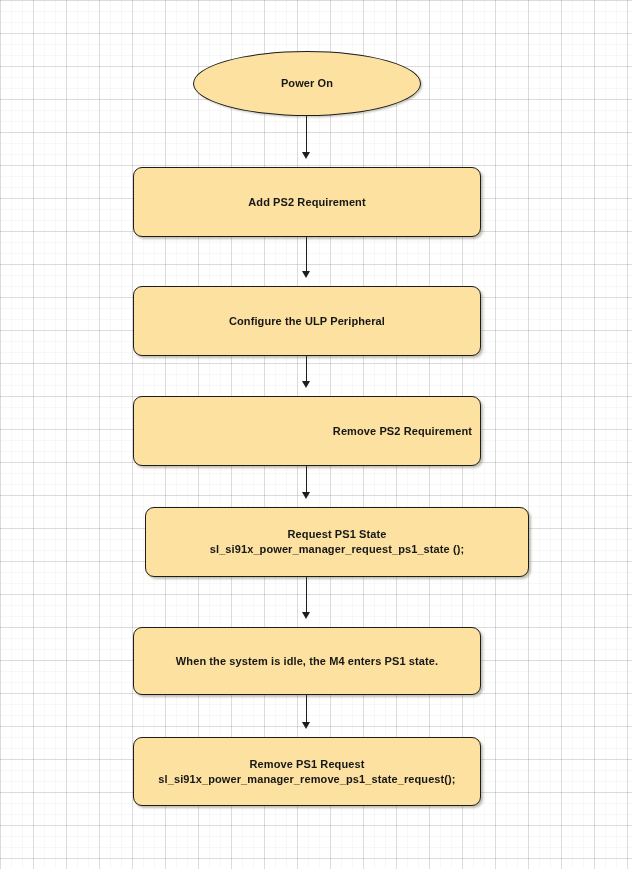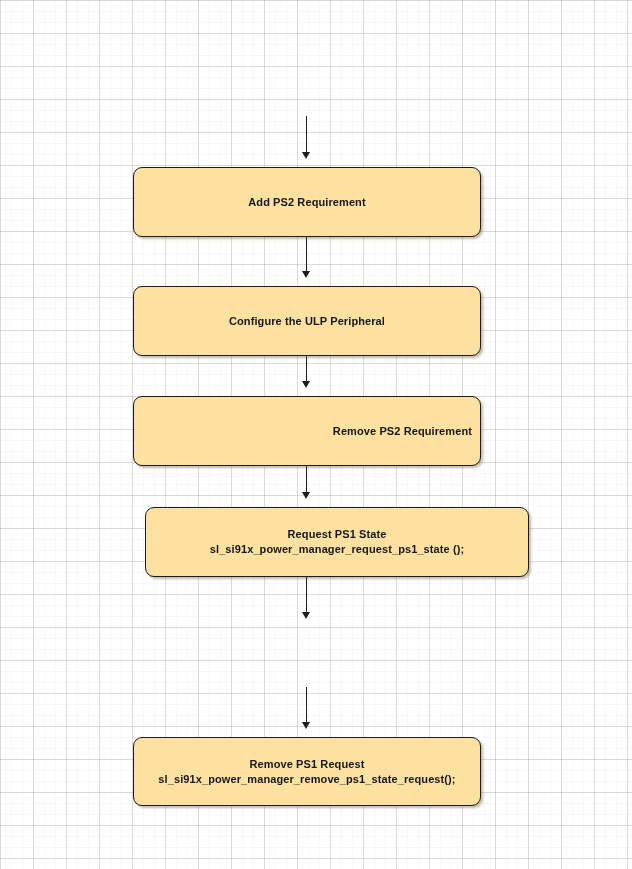--- a/index.html
+++ b/index.html
@@ -83,30 +83,36 @@
     <div class="connector" style="left: 306px; top: 229px; height: 43px;"></div>
     <div class="arrowhead" style="left: 302px; top: 271px;"></div>
     <div class="connector" style="left: 306px; top: 348px; height: 34px;"></div>
     <div class="arrowhead" style="left: 302px; top: 381px;"></div>
     <div class="connector" style="left: 306px; top: 458px; height: 35px;"></div>
     <div class="arrowhead" style="left: 302px; top: 492px;"></div>
     <div class="connector" style="left: 306px; top: 569px; height: 44px;"></div>
     <div class="arrowhead" style="left: 302px; top: 612px;"></div>
     <div class="connector" style="left: 306px; top: 687px; height: 36px;"></div>
     <div class="arrowhead" style="left: 302px; top: 722px;"></div>
+    <div class="node terminator" style="left: 193px; top: 51px; width: 228px; height: 65px;">
+      <span class="node-label">Power On</span>
+    </div>
     <div class="node process" style="left: 133px; top: 159px; width: 348px; height: 70px;">
       <span class="node-label">Add PS2 Requirement</span>
     </div>
     <div class="node process" style="left: 133px; top: 278px; width: 348px; height: 70px;">
       <span class="node-label">Configure the ULP Peripheral</span>
     </div>
     <div class="node process" style="left: 133px; top: 388px; width: 348px; height: 70px; justify-content: flex-end;">
       <span class="node-label">Remove PS2 Requirement</span>
     </div>
     <div class="node process" style="left: 145px; top: 499px; width: 384px; height: 70px;">
       <span class="node-label">Request PS1 State
 sl_si91x_power_manager_request_ps1_state ();</span>
     </div>
+    <div class="node process" style="left: 133px; top: 619px; width: 348px; height: 68px;">
+      <span class="node-label">When the system is idle, the M4 enters PS1 state.</span>
+    </div>
     <div class="node process" style="left: 133px; top: 729px; width: 348px; height: 69px;">
       <span class="node-label">Remove PS1 Request
 sl_si91x_power_manager_remove_ps1_state_request();</span>
     </div>
   </div>
 
 </body></html>

